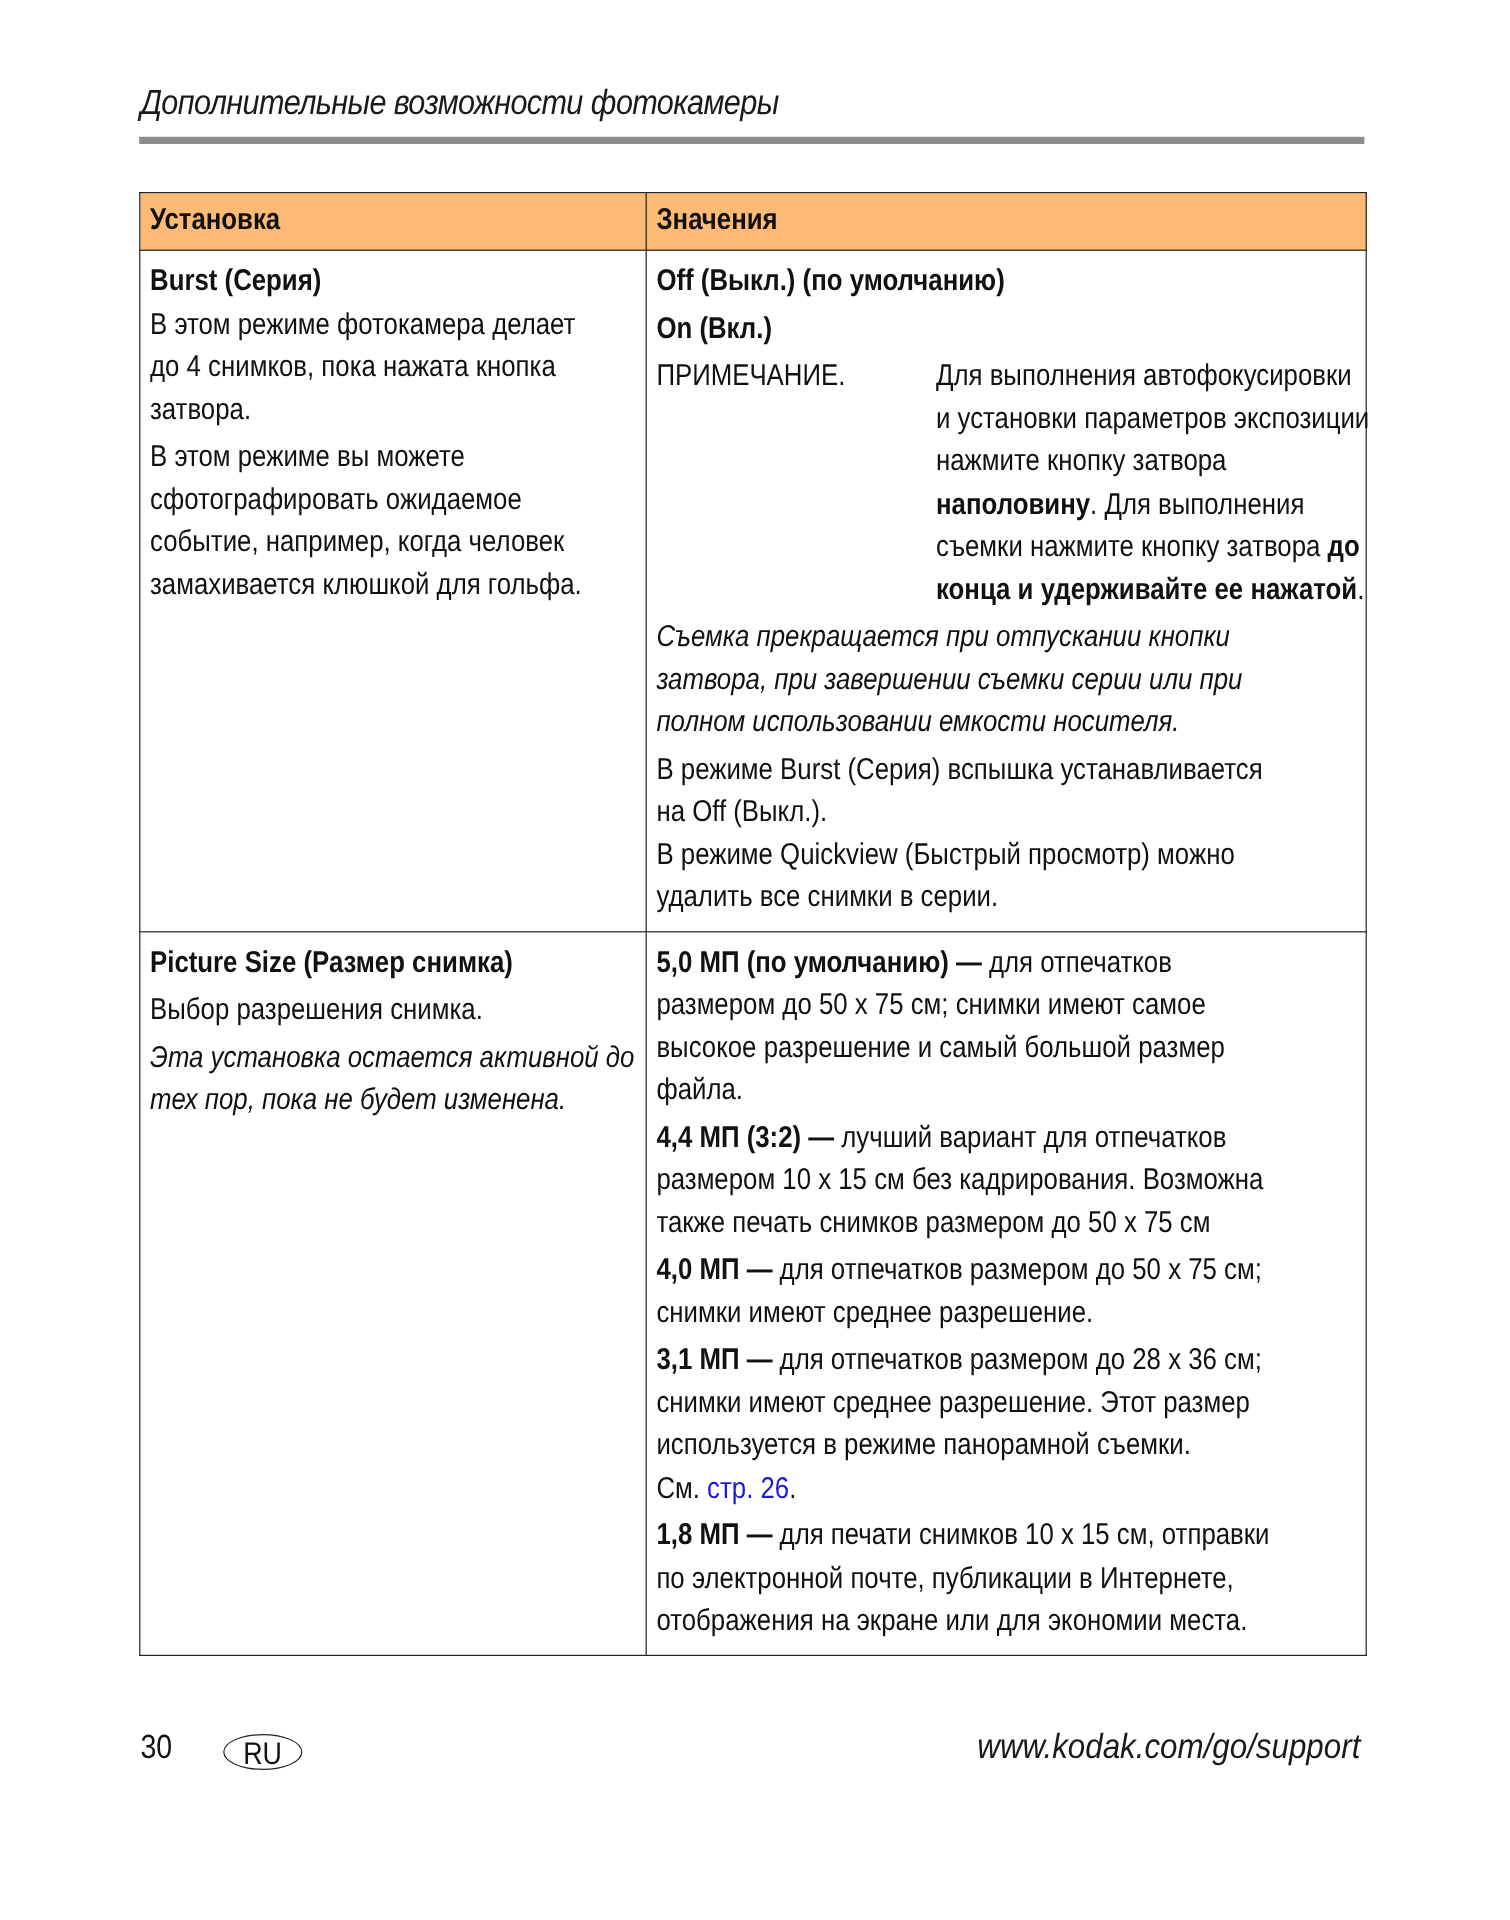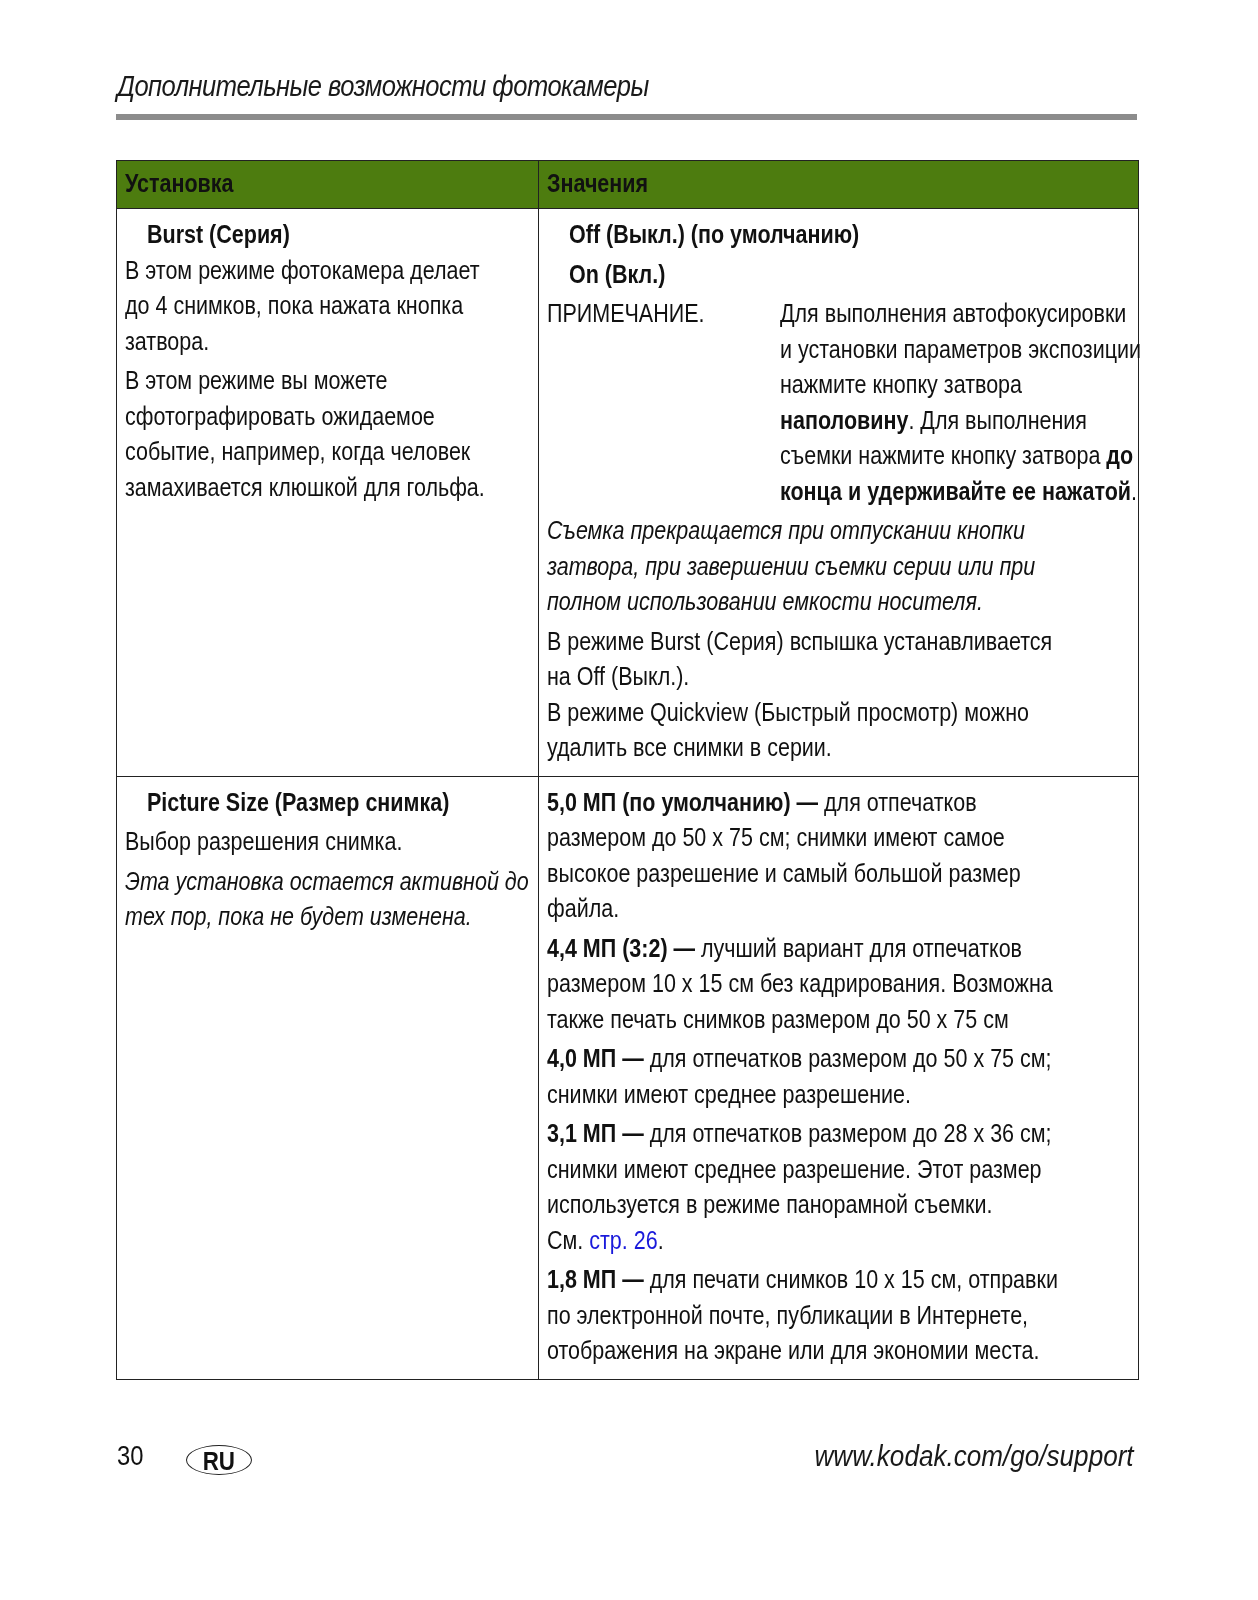--- a/index.html
+++ b/index.html
@@ -42,21 +42,21 @@
       border-collapse: collapse;
       table-layout: fixed;
     }
     table.settings td, table.settings th {
       border: 1.5px solid #222222;
       vertical-align: top;
       text-align: left;
       padding: 0;
     }
     table.settings th {
-      background: #4d7c0f;
+      background: #fdba74;
       height: 48px;
       font-weight: bold;
       font-size: 25px;
       padding: 8px 8px 0 8px;
       box-sizing: border-box;
     }
     col.c1 { width: 422px; }
     col.c2 { width: 600px; }
     .cell {
       padding: 8px 8px 10px 8px;
@@ -64,21 +64,21 @@
       line-height: 35.5px;
     }
     .cond {
       display: inline-block;
       transform: scaleX(0.86);
       transform-origin: left center;
       white-space: nowrap;
     }
     .line { display: block; white-space: nowrap; }
     .line > span { display: inline-block; transform: scaleX(0.86); transform-origin: left center; }
-    .b { font-weight: bold; margin-left: 22px; }
+    .b { font-weight: bold; }
     .i { font-style: italic; }
     .gap { margin-top: 4px; }
     .note-row { display: flex; gap: 32px; }
     .note-label { white-space: nowrap; flex: none; width: 176px; }
     .note-body { flex: 1; margin-left: 25px; }
     .link { color: #1a1adb; text-decoration: none; }
     .footer-page {
       position: absolute;
       left: 117px;
       top: 1440px;
@@ -92,21 +92,20 @@
       top: 1445px;
       width: 66px;
       height: 30px;
       border: 1.5px solid #222;
       border-radius: 50%;
       box-sizing: border-box;
       text-align: center;
       font-size: 26px;
       line-height: 30px;
       overflow: hidden;
-      font-weight: bold;
     }
     .footer-url {
       position: absolute;
       right: 124px;
       top: 1440px;
       font-size: 29px;
       font-style: italic;
       transform: scaleX(0.9);
       transform-origin: right center;
       color: #1a1a1a;

